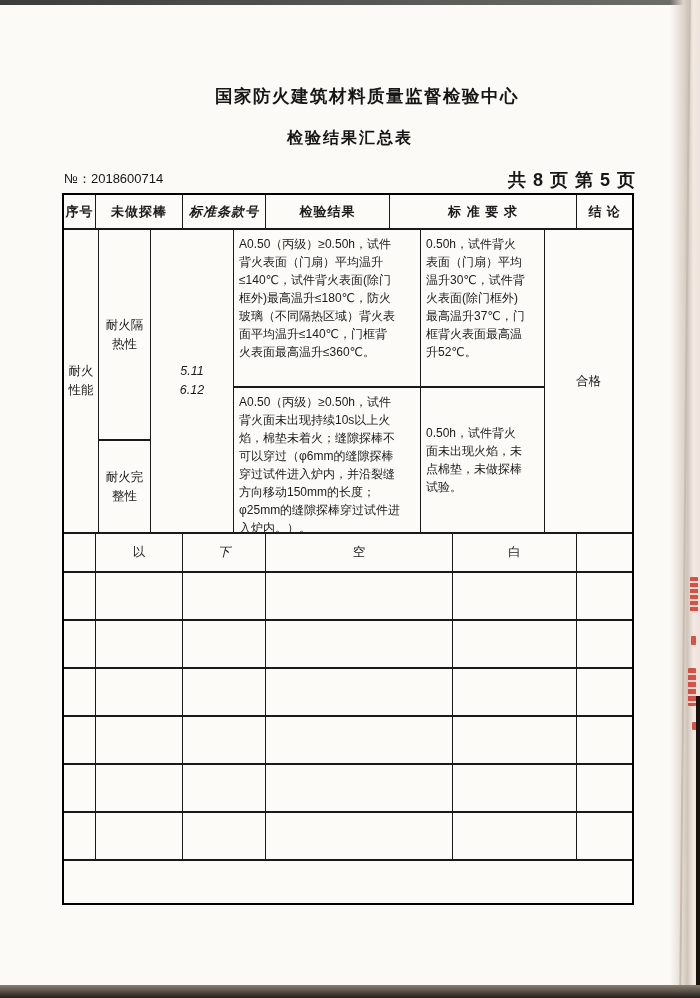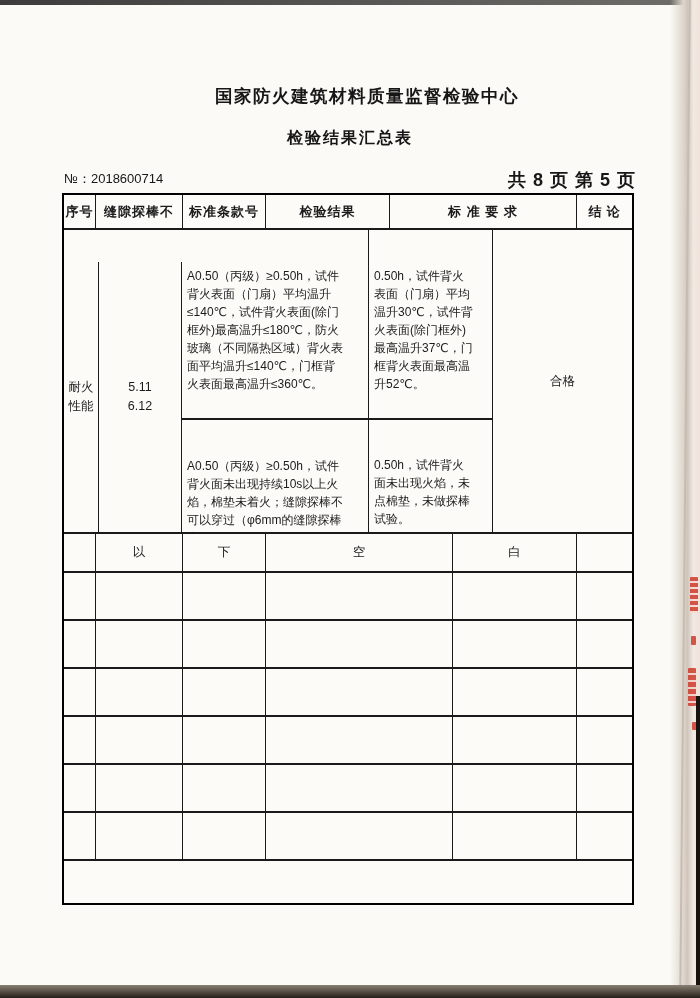--- a/index.html
+++ b/index.html
@@ -41,31 +41,31 @@
     display:flex;flex-direction:column;}
   .row{display:flex;flex-direction:row;box-sizing:border-box;flex:none;}
   .cell{box-sizing:border-box;flex:none;display:flex;align-items:center;justify-content:center;
     font-size:12.5px;color:#1b1b1b;overflow:hidden;}
   .br{border-right:1.6px solid #1a1a1a;}
   .bb{border-bottom:2px solid #1a1a1a;}
   .w-seq{width:32px;}
   .w-item{width:87px;}
   .w-cat{width:35px;}
   .w-sub{width:52px;}
-  .w-clause{width:83px;}
+  .w-clause{width:83px;font-style:italic;}
   .w-req{width:187px;}
   .w-res{width:124px;}
   .w-con{flex:1 1 auto;font-family:Liberation Serif, serif;}
   .hdr{height:35px;}
   .hdr .cell{font-weight:bold;font-size:13px;letter-spacing:1px;}
   .body-row{height:304px;}
   .stack{display:flex;flex-direction:column;box-sizing:border-box;flex:none;}
   .half-top{height:158px;flex:none;}
   .half-bot{flex:1 1 auto;}
-  .pre{white-space:pre-line;margin-top:32px;}
+  .pre{white-space:pre-line;}
   .txt-block{align-items:flex-start;justify-content:flex-start;
     padding:5px 4px 2px 5px;font-size:12px;line-height:18px;text-align:left;}
   .center-both{align-items:center;justify-content:center;text-align:center;line-height:19px;}
   .res-bot{padding:0 4px 0 5px;font-size:12px;line-height:18px;text-align:left;
     align-items:center;justify-content:flex-start;}
   .blank-row{height:39px;}
   .empty-row{height:48px;}
   .footer-row{flex:1 1 auto;}
   .fill{flex:1 1 auto;}
 </style>
@@ -84,30 +84,36 @@
 
 <div class="doc-title">国家防火建筑材料质量监督检验中心</div>
 <div class="doc-subtitle">检验结果汇总表</div>
 <div class="report-no"><span>№：</span><span>2018600714</span></div>
 <div class="page-counter">共 8 页 第 5 页</div>
 
 <div class="tbl">
 
   <div class="row hdr bb">
     <div class="cell w-seq br">序号</div>
-    <div class="cell w-item br">缝隙探棒不</div>
+    <div class="cell w-item br">未做探棒</div>
     <div class="cell w-clause br">标准条款号</div>
     <div class="cell w-res br">检验结果</div>
     <div class="cell w-req br">标 准 要 求</div>
     <div class="cell w-con">结 论</div>
   </div>
 
   <div class="row body-row bb">
     <div class="cell w-cat br center-both pre">耐火
 性能</div>
+    <div class="stack w-sub br">
+      <div class="cell fill half-top bb center-both pre" style="width:100%;">耐火隔
+热性</div>
+      <div class="cell half-bot center-both pre" style="width:100%;">耐火完
+整性</div>
+    </div>
     <div class="cell w-clause br center-both pre">5.11
 6.12</div>
     <div class="stack w-req br">
       <div class="cell half-top bb txt-block pre" style="width:100%;">A0.50（丙级）≥0.50h，试件
 背火表面（门扇）平均温升
 ≤140℃，试件背火表面(除门
 框外)最高温升≤180℃，防火
 玻璃（不同隔热区域）背火表
 面平均温升≤140℃，门框背
 火表面最高温升≤360℃。</div>

